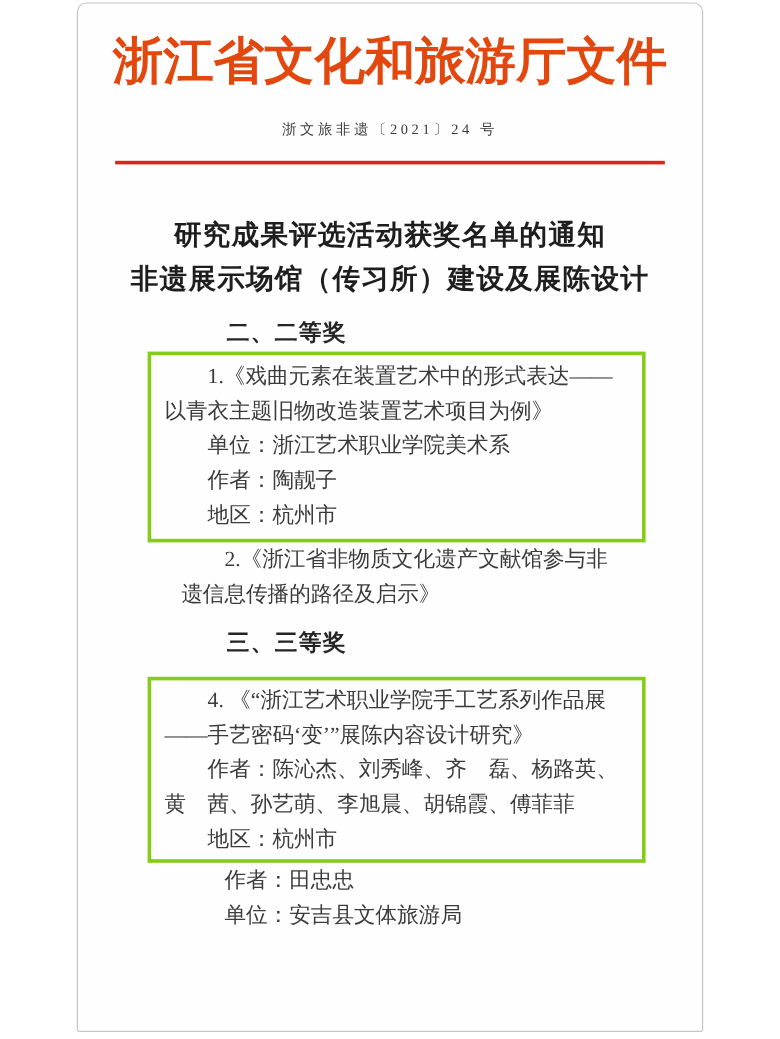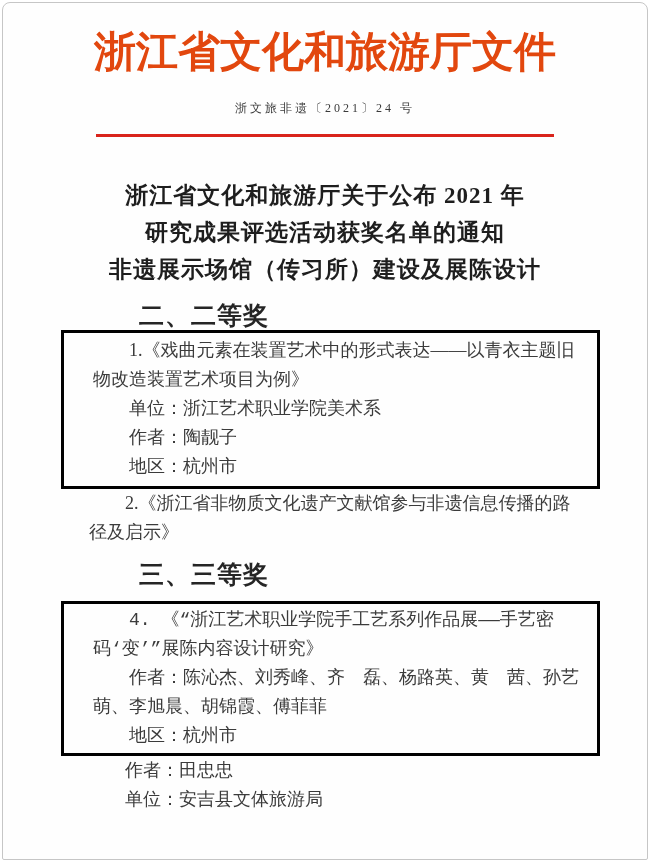--- a/index.html
+++ b/index.html
@@ -2,21 +2,21 @@
 <html><head>
 <meta charset="utf-8">
 <style>
   * { margin: 0; padding: 0; box-sizing: border-box; }
   html, body {
     background: #ffffff;
     font-family: "Liberation Serif", "DejaVu Serif", serif;
   }
   .page {
     position: relative;
-    width: 646px;
+    width: 522px;
     height: 858px;
     margin: 2px auto 0 auto;
     background: #fefefe;
     border: 1px solid #c6c6c6;
     border-radius: 8px 8px 2px 2px;
     overflow: hidden;
   }
   .org-header {
     margin-top: 24px;
     text-align: center;
@@ -53,54 +53,52 @@
   .content {
     padding: 0 64px 0 86px;
     font-size: 18px;
     line-height: 29px;
     color: #3b3b3b;
   }
   .section-heading {
     margin-top: 14px;
     text-indent: 2em;
     font-weight: bold;
-    font-size: 25px;
+    font-size: 19px;
     line-height: 26px;
     color: #252525;
     font-family: "Liberation Sans", "DejaVu Sans", sans-serif;
     letter-spacing: 1px;
   }
   .red-box {
     margin: 2px -17px 0 -28px;
-    border: 3px solid #000000;
-    padding: 3px 14px 5px 29px;
+    border: 3px solid #84cc16;
+    padding: 3px 14px 5px 11px;
   }
   .red-box.second {
     margin-top: 14px;
     padding-top: 2px;
     padding-bottom: 2px;
-    font-family: Liberation Mono, monospace;
   }
   .para {
     text-indent: 2em;
   }
 </style>
 </head>
 <body>
 
 <div class="page">
 
   <div class="org-header">浙江省文化和旅游厅文件</div>
 
   <div class="doc-number">浙文旅非遗〔2021〕24 号</div>
 
   <div class="red-rule"></div>
 
   <div class="notice-title">
-    <div>浙江省文化和旅游厅关于公布 2021 年</div>
     <div>研究成果评选活动获奖名单的通知</div>
     <div>非遗展示场馆（传习所）建设及展陈设计</div>
   </div>
 
   <div class="content">
 
     <div class="section-heading">二、二等奖</div>
 
     <div class="red-box">
       <p class="para">1.《戏曲元素在装置艺术中的形式表达——以青衣主题旧物改造装置艺术项目为例》</p>

